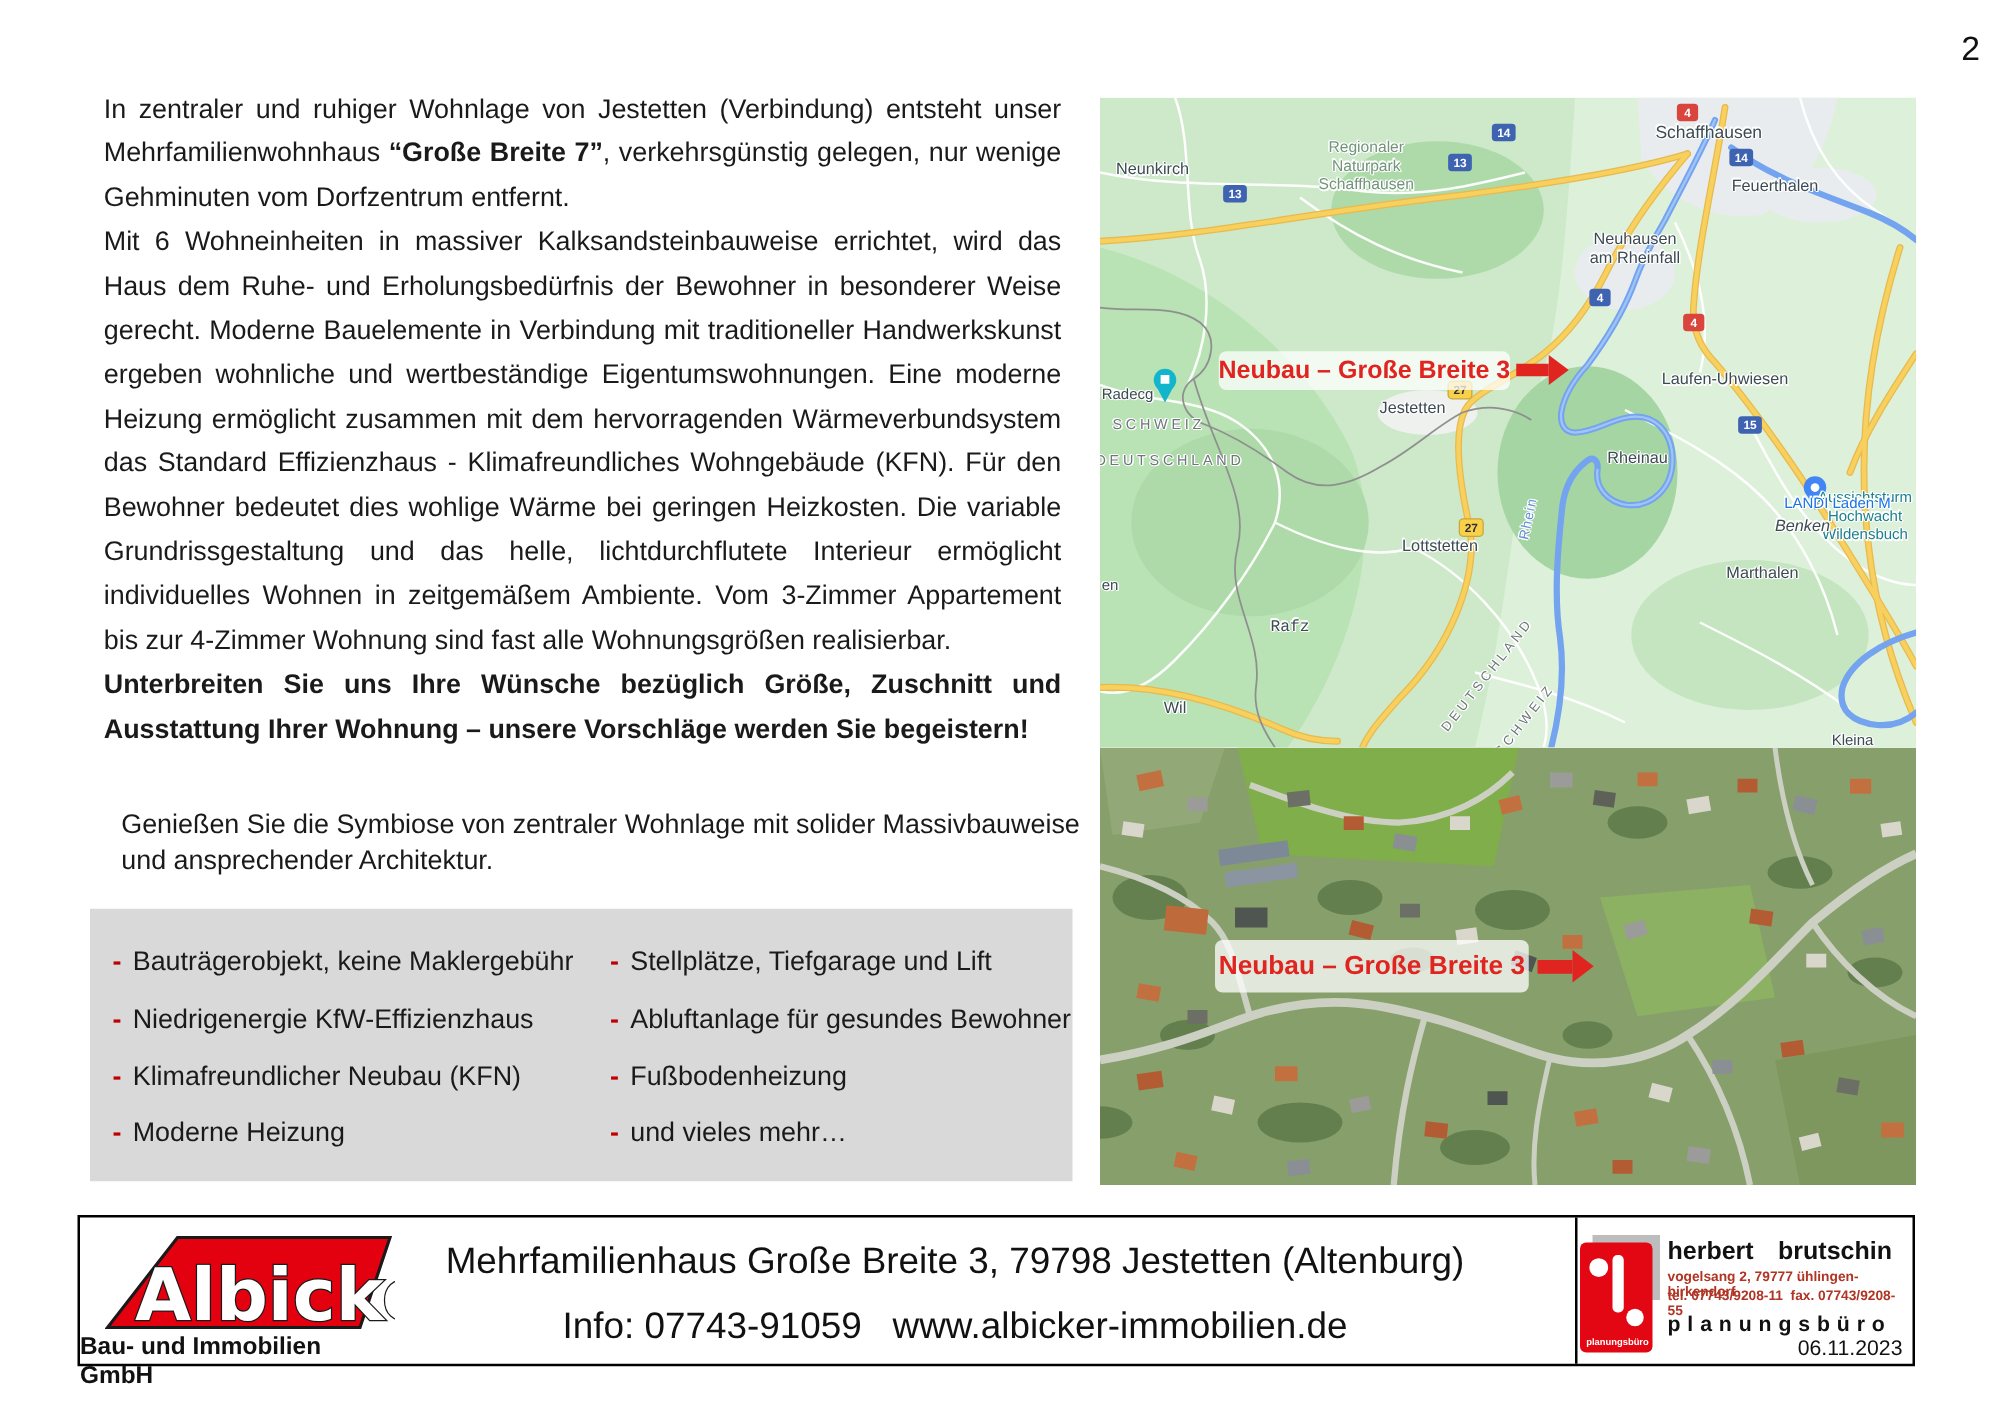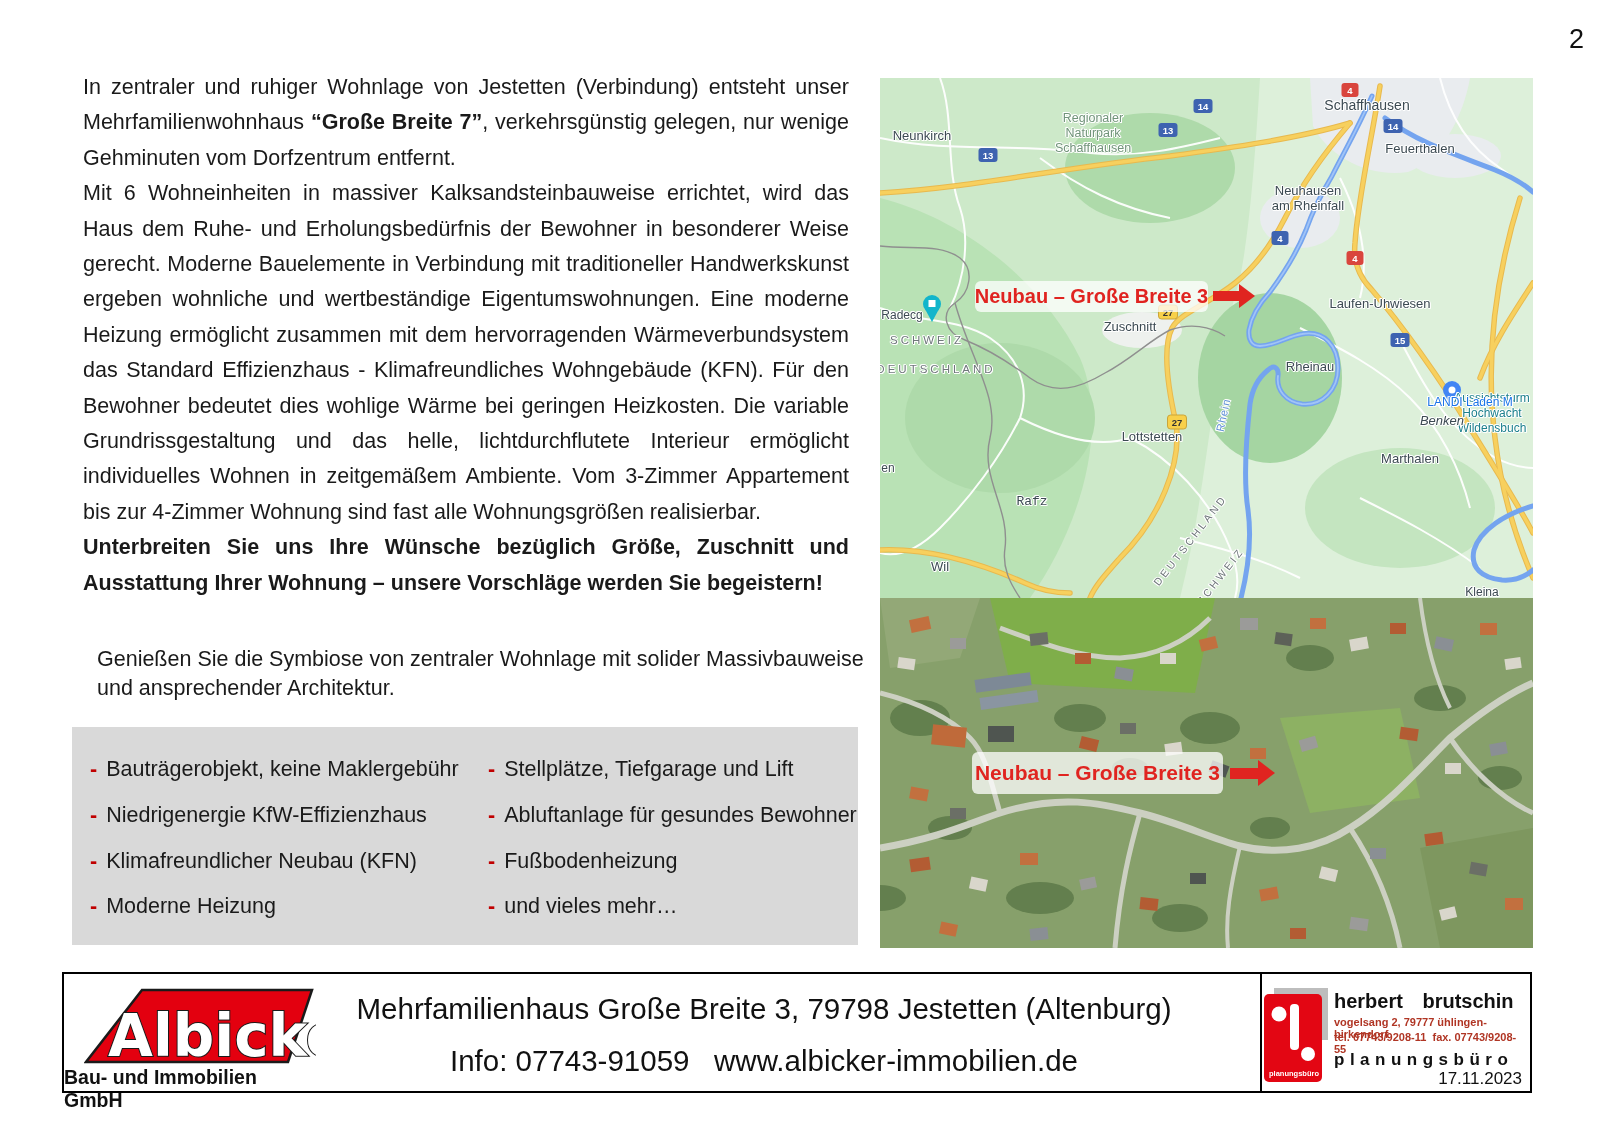--- a/index.html
+++ b/index.html
@@ -216,21 +216,21 @@
 Naturpark
 Schaffhausen</div>
     <div class="maplabel" style="left:487px;top:27px;font-size:14px;">Schaffhausen</div>
     <div class="maplabel" style="left:540px;top:70px;">Feuerthalen</div>
     <div class="maplabel multi" style="left:428px;top:120px;">Neuhausen
 am Rheinfall</div>
     <div class="maplabel" style="left:500px;top:225px;">Laufen-Uhwiesen</div>
     <div class="maplabel multi attr" style="left:612px;top:303px;margin-top:32px;">Aussichtsturm
 Hochwacht Wildensbuch</div>
     <div class="maplabel" style="left:562px;top:342px;font-style:italic;">Benken</div>
-    <div class="maplabel" style="left:250px;top:248px;">Zuschnitt</div>
+    <div class="maplabel" style="left:250px;top:248px;">Jestetten</div>
     <div class="maplabel" style="left:430px;top:288px;">Rheinau</div>
     <div class="maplabel small" style="left:22px;top:237px;">Radecg</div>
     <div class="maplabel country" style="left:47px;top:262px;">SCHWEIZ</div>
     <div class="maplabel country" style="left:56px;top:291px;">DEUTSCHLAND</div>
     <div class="maplabel" style="left:272px;top:358px;">Lottstetten</div>
     <div class="maplabel" style="left:530px;top:380px;">Marthalen</div>
     <div class="maplabel poi" style="left:590px;top:293px;">LANDI Laden M</div>
     <div class="maplabel" style="left:152px;top:423px;font-family:Liberation Mono, monospace;">Rafz</div>
     <div class="maplabel" style="left:60px;top:488px;">Wil</div>
     <div class="maplabel small" style="left:8px;top:390px;">en</div>
@@ -364,16 +364,16 @@
         <rect x="26" y="16" width="9" height="46" rx="4" fill="#ffffff"></rect>
         <circle cx="44" cy="66" r="7" fill="#ffffff"></circle>
         <text x="5" y="88" font-family="Liberation Sans, sans-serif" font-size="7.5" font-weight="bold" fill="#ffffff">planungsbüro</text>
       </svg>
       <div class="stampname">herbert brutschin</div>
       <div class="stampaddr">vogelsang 2, 79777 ühlingen-birkendorf</div>
       <div class="stamptel">tel. 07743/9208-11  fax. 07743/9208-55</div>
       <div class="stampword">planungsbüro</div>
     </div>
 
-    <div class="fdate">17.11.2023</div>
+    <div class="fdate">06.11.2023</div>
   </div>
 
 </div>
 
 </body></html>

